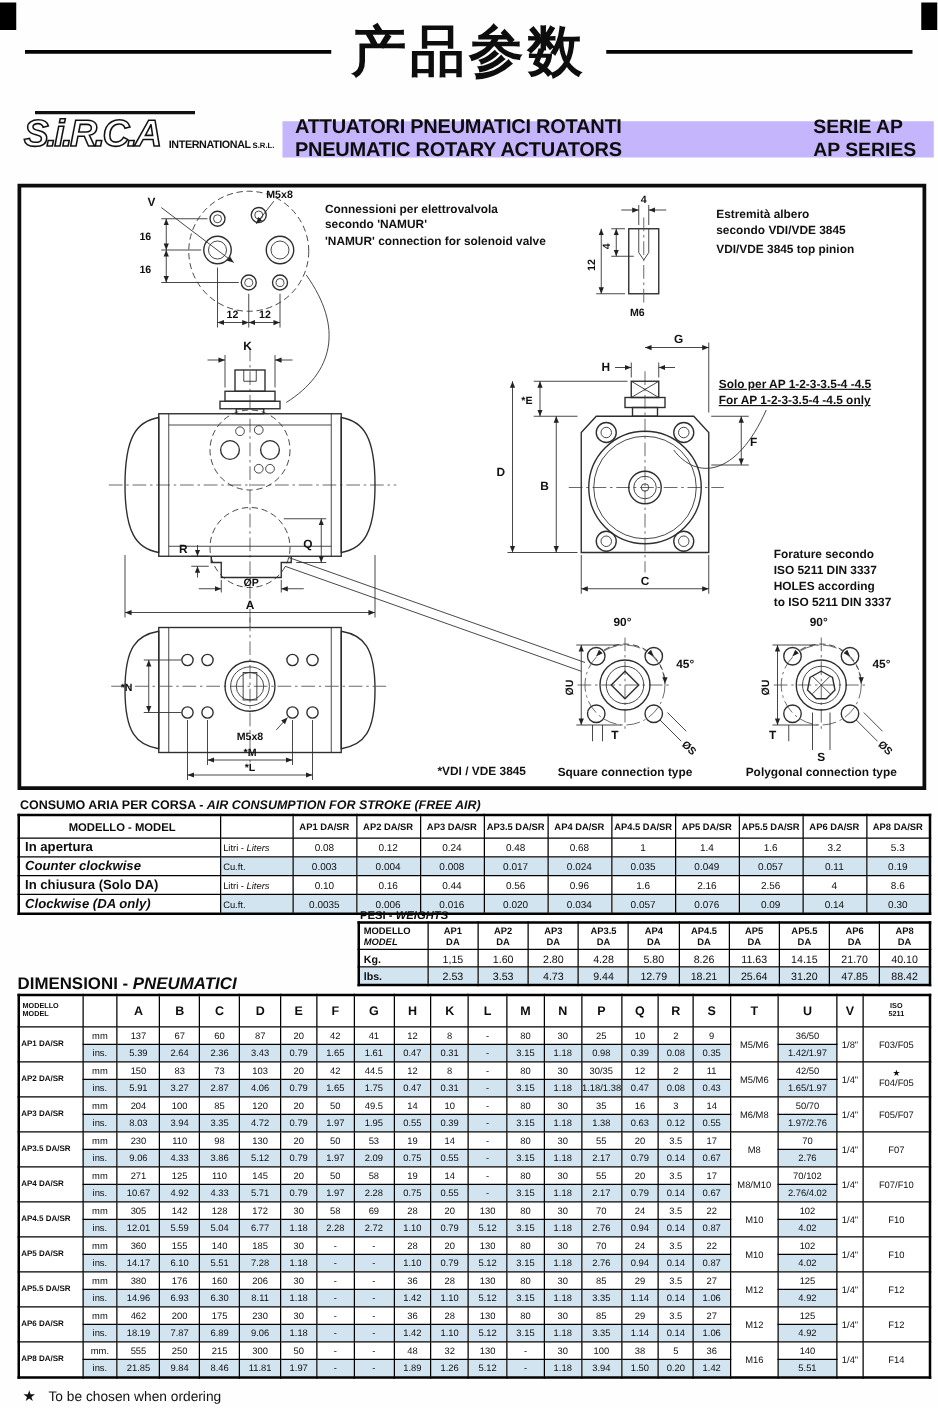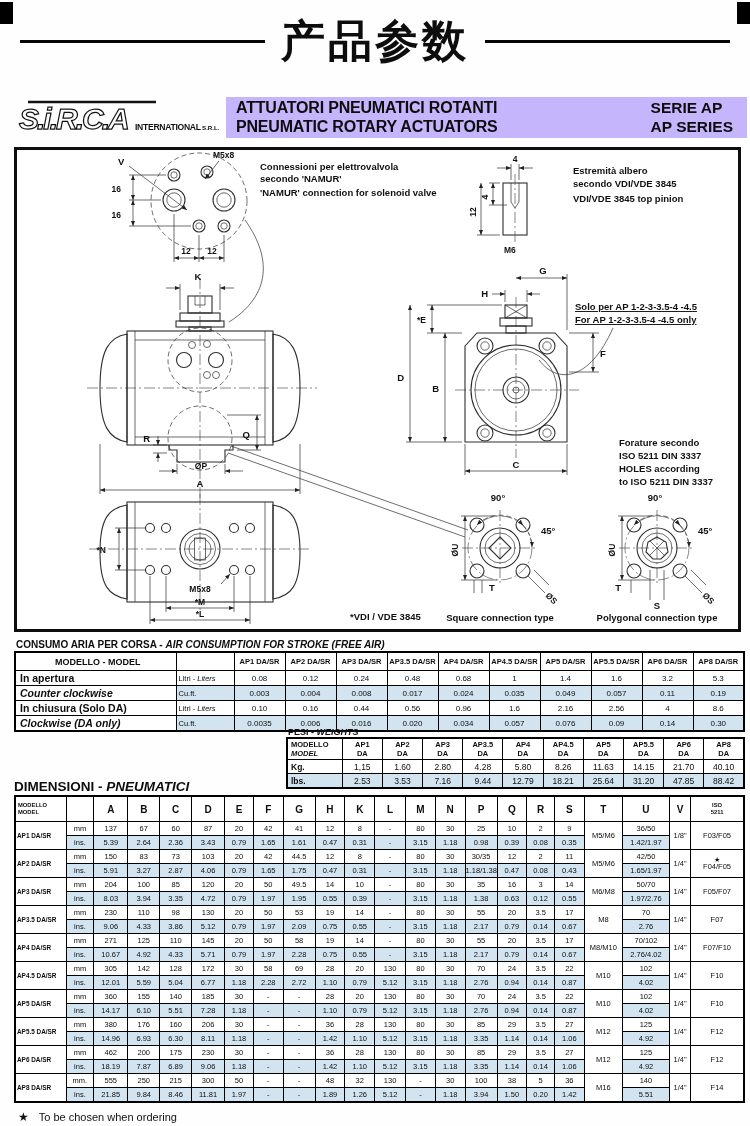--- a/index.html
+++ b/index.html
@@ -5,21 +5,21 @@
   html,body{margin:0;padding:0;}
   body{
     width:750px;height:1126px;position:relative;background:#fefefe;color:#0d0d0d;
     font-family:"Liberation Sans",sans-serif;overflow:hidden;
   }
   .corner-mark{position:absolute;top:2px;width:13px;height:22px;background:#000;}
   .corner-left{left:0;} .corner-right{right:0;}
   .title-row{position:absolute;top:12px;left:20px;right:20px;display:flex;align-items:center;gap:16px;}
   .title-line{flex:1;height:3px;background:#050505;}
   .page-title{font-size:44px;font-weight:700;letter-spacing:3px;white-space:nowrap;font-family:Liberation Mono, monospace;}
-  .brand-row{position:absolute;top:97px;left:14px;right:3px;height:41px;display:flex;align-items:stretch;}
+  .brand-row{position:absolute;top:97px;left:14px;right:3px;height:29px;display:flex;align-items:stretch;}
   .logo-wrap{width:212px;display:flex;align-items:flex-end;}
   .banner{flex:1;background:#c4b5fd;display:flex;justify-content:space-between;align-items:center;padding:2px 14px 2px 10px;}
   .banner .col{display:flex;flex-direction:column;justify-content:center;line-height:1.18;}
   .banner-main{font-size:16px;font-weight:700;letter-spacing:-0.2px;}
   .banner-series{font-size:15.5px;font-weight:700;text-align:left;}
   .drawing-box{position:absolute;top:147px;left:14px;width:727px;height:485px;border:3px solid #0d0d0d;box-sizing:border-box;background:#fff;}
   .drawing-box svg{position:absolute;left:0;top:0;}
 
   .sec-title{position:absolute;font-weight:700;white-space:nowrap;}
   .it{font-style:italic;}
@@ -555,21 +555,21 @@
         <td>8.26</td>
         <td>11.63</td>
         <td>14.15</td>
         <td>21.70</td>
         <td>40.10</td>
       </tr>
       <tr>
         <td class="w-lab shade">lbs.</td>
         <td class="shade">2.53</td>
         <td class="shade">3.53</td>
-        <td class="shade">7.16</td>
+        <td class="shade">4.73</td>
         <td class="shade">9.44</td>
         <td class="shade">12.79</td>
         <td class="shade">18.21</td>
         <td class="shade">25.64</td>
         <td class="shade">31.20</td>
         <td class="shade">47.85</td>
         <td class="shade">88.42</td>
       </tr>
     </tbody>
   </table>

